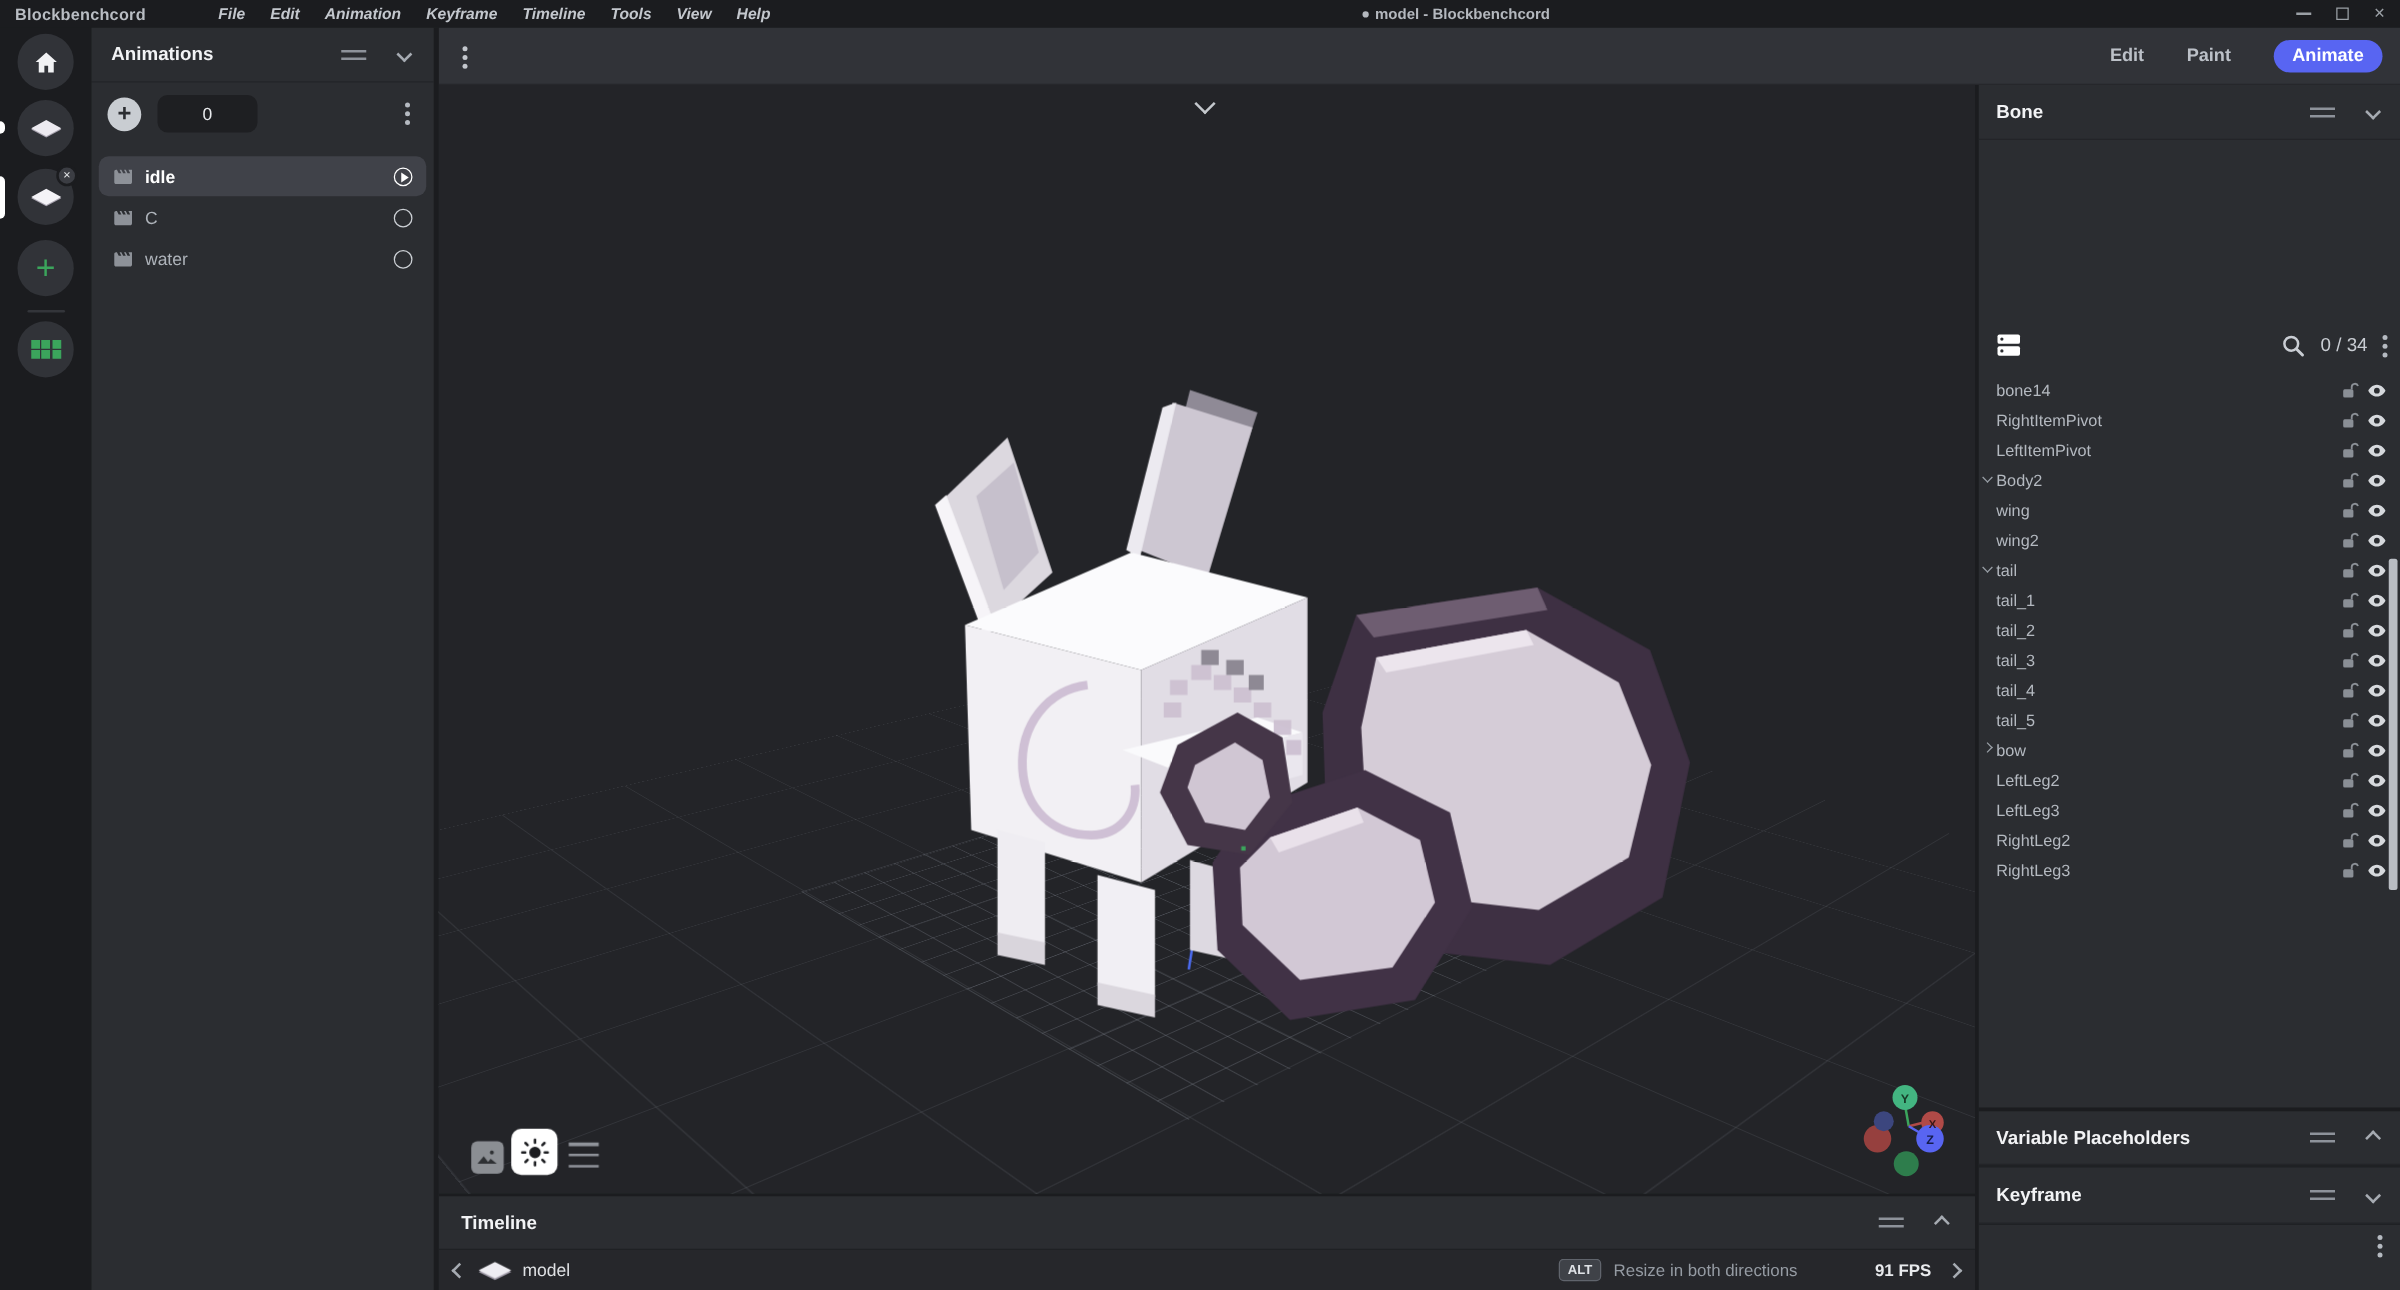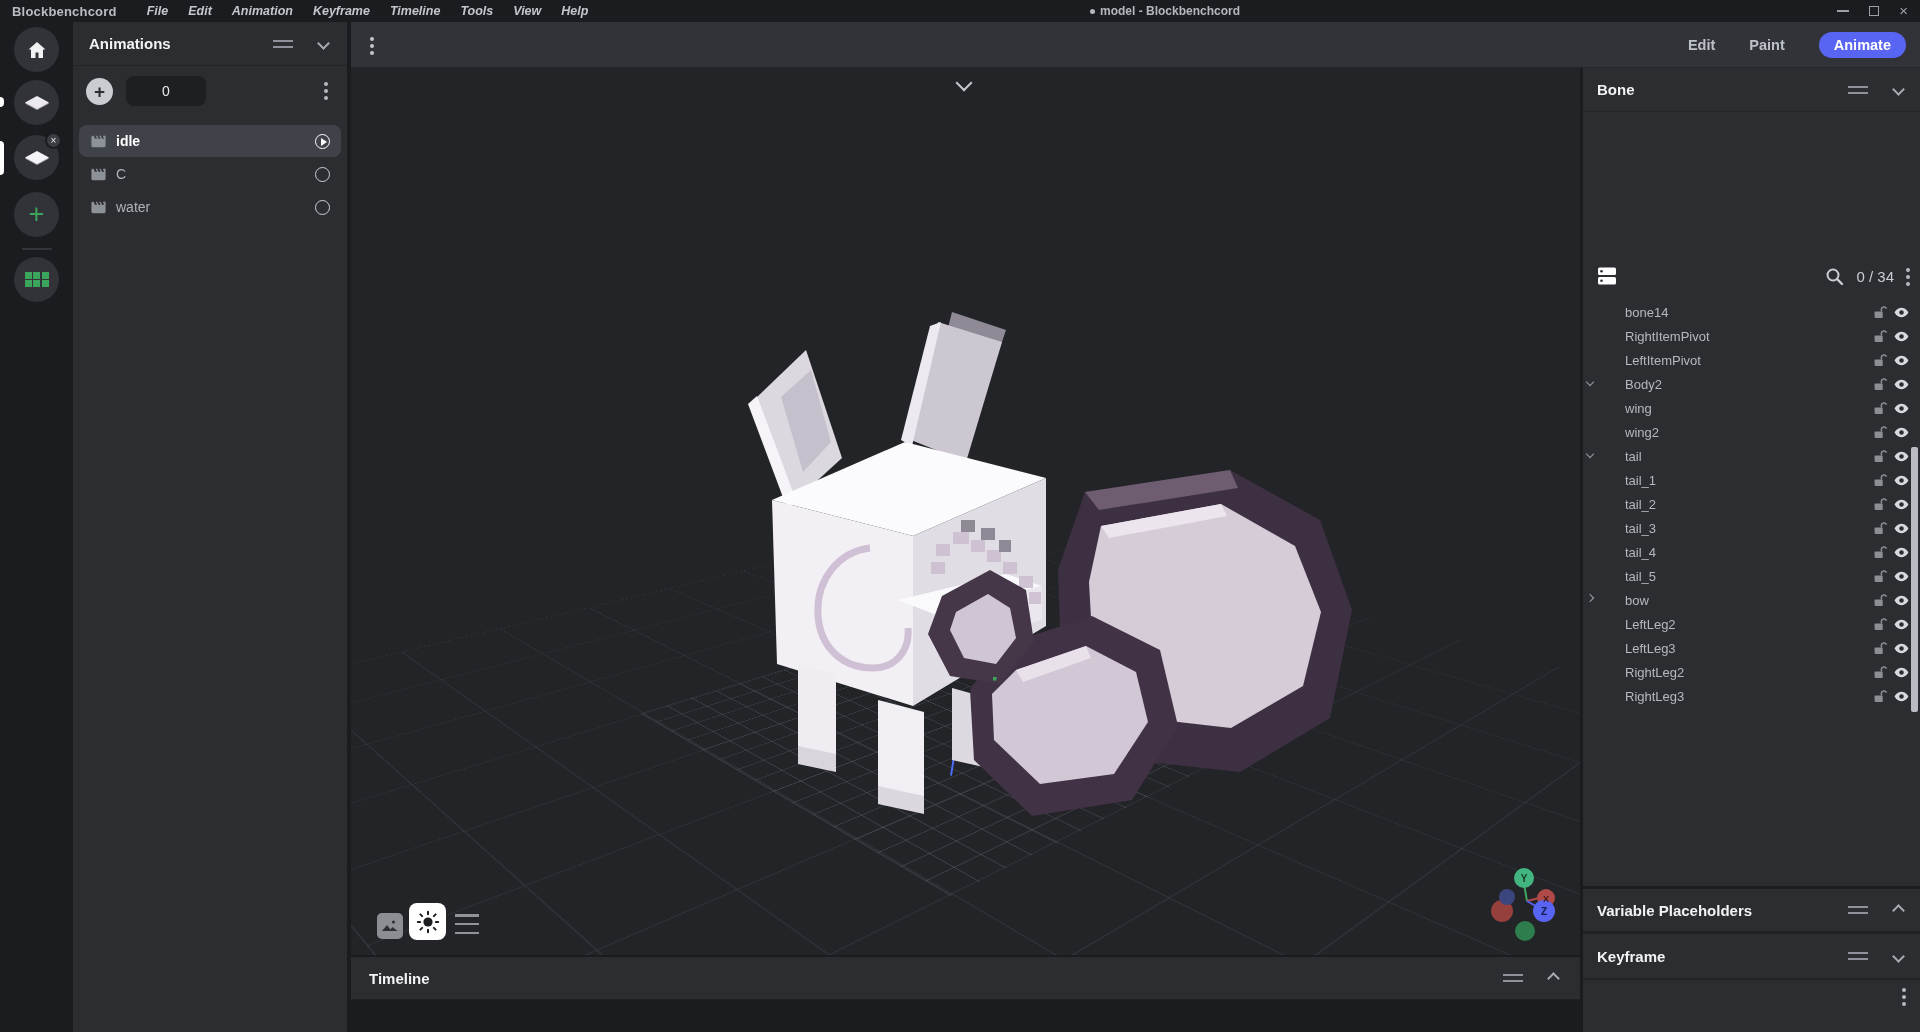--- a/index.html
+++ b/index.html
@@ -2,21 +2,21 @@
 <html style="--accent: #5865f2; --green: #3ba55c;"><head>
 <meta charset="utf-8">
 <style>
   * { margin:0; padding:0; box-sizing:border-box; }
   html,body { width:1920px; height:1032px; overflow:hidden; background:#1b1c1f;
     font-family:"Liberation Sans","DejaVu Sans",sans-serif; }
   #app { position:relative; width:1920px; height:1032px; }
 
   
   .titlebar { position:absolute; left:0; top:0; width:1920px; height:22px;
-    background:#1b1c1f; display:flex; align-items:center; z-index:30; }
+    background:#1b1c1f; display:flex; align-items:center; z-index:30;gap:28px; }
   .logo { font-weight:700; font-size:13px; color:#b9bdc3; margin:0 20px 0 12px; letter-spacing:.2px; }
   .menubar { display:flex; }
   .menu-item { font-size:12.5px; font-weight:600; color:#c3c7cd; padding:2px 10px; cursor:default;font-style:italic; }
   .win-title { position:absolute; left:1020px; width:290px; display:flex; justify-content:center;
     align-items:center; gap:5px; font-size:12px; font-weight:700; color:#b4b8be; }
   .title-dot { width:5px; height:5px; border-radius:50%; background:#b4b8be; }
   .win-controls { position:absolute; right:12px; top:0; height:22px; display:flex; align-items:center; gap:20px; }
   .wc-min { width:12px; height:2px; background:#9ba0a6; }
   .wc-max { width:10px; height:10px; border:1.5px solid #9ba0a6; }
   .wc-close { color:#9ba0a6; font-size:15px; line-height:10px; }
@@ -124,21 +124,21 @@
   .bone-h { top:0; height:44px; }
   .pivot-sec { top:44px; height:78px; border-bottom:1px solid #232428; position:absolute; left:0; right:0; }
   .sec-label { font-size:11px; font-weight:700; letter-spacing:.5px; color:#8b9199; padding:19px 0 0 13px; }
   .pivot-sec .kebab { position:absolute; right:14px; bottom:28px; }
   .outliner-h { top:122px; height:46px; }
   .out-toolbar { top:168px; height:50px; display:flex; align-items:flex-end; padding:0 10px 0 14px;
     border-bottom:0;gap:22px; }
   .out-right { margin-left:auto; display:flex; align-items:center; gap:12px; }
   .out-counter { font-size:15px; color:#c9cdd3; }
   .out-list { position:absolute; top:218px; left:0; right:0; padding-top:14px; }
-  .out-row { height:24px; display:flex; align-items:center; padding:0 10px 0 3px;gap:28px; }
+  .out-row { height:24px; display:flex; align-items:center; padding:0 10px 0 3px; }
   .caret { width:11px; flex:none; position:relative; }
   .caret.down::after, .caret.right::after { content:""; position:absolute; left:1px; top:-5px;
     width:5px; height:5px; border-right:1.6px solid #9aa0a7; border-bottom:1.6px solid #9aa0a7; }
   .caret.down::after  { transform:rotate(45deg); }
   .caret.right::after { transform:rotate(-45deg); }
   .out-label { font-size:13px; color:#b4b9c0; }
   .row-icons { margin-left:auto; display:flex; align-items:center; gap:5px; }
   .lock-ic { width:16px; height:15px; color:#8a8f96; }
   .eye-ic { width:17px; height:15px; color:#d6d9dd; }
   .out-scrollbar { position:absolute; right:2px; top:379px; width:7px; height:265px;
@@ -373,20 +373,32 @@
   </div>
 
   <div class="tl-h">
     <span class="panel-title">Timeline</span>
     <span class="sp"></span>
     <span class="drag"></span>
     <span class="hgap24"></span>
     <span class="chev up"></span>
     <span style="width:4px"></span>
   </div>
+  <div class="tl-row">
+    <span class="chev left"></span>
+    <svg width="28" height="17" viewBox="0 0 28 17" style="margin-left:10px">
+      <polygon points="14,3 27,9.6 14,16 1,9.6" fill="#a9a4b0"></polygon>
+      <polygon points="14,1.5 27,8.1 14,14.5 1,8.1" fill="#eeedf2"></polygon>
+    </svg>
+    <span class="tl-model-label">model</span>
+    <span class="alt-badge">ALT</span>
+    <span class="resize-hint">Resize in both directions</span>
+    <span class="fps">91 FPS</span>
+    <span class="chev right"></span>
+  </div>
 
   <aside class="rpanel">
 
     <div class="rsec panel-h bone-h">
       <span class="panel-title">Bone</span>
       <span class="sp"></span>
       <span class="drag"></span>
       <span class="hgap24"></span>
       <span class="chev"></span>
       <span style="width:4px"></span>

